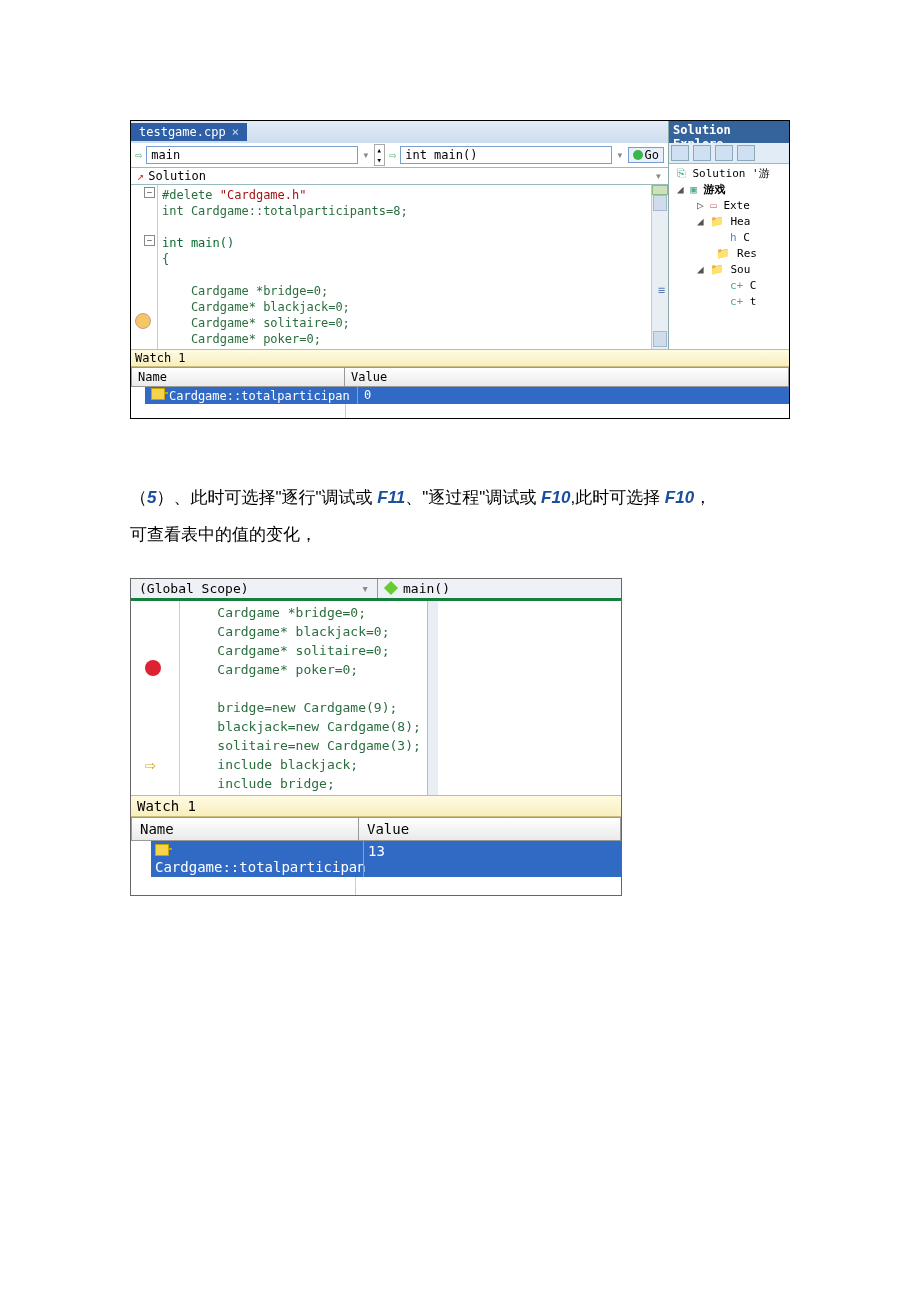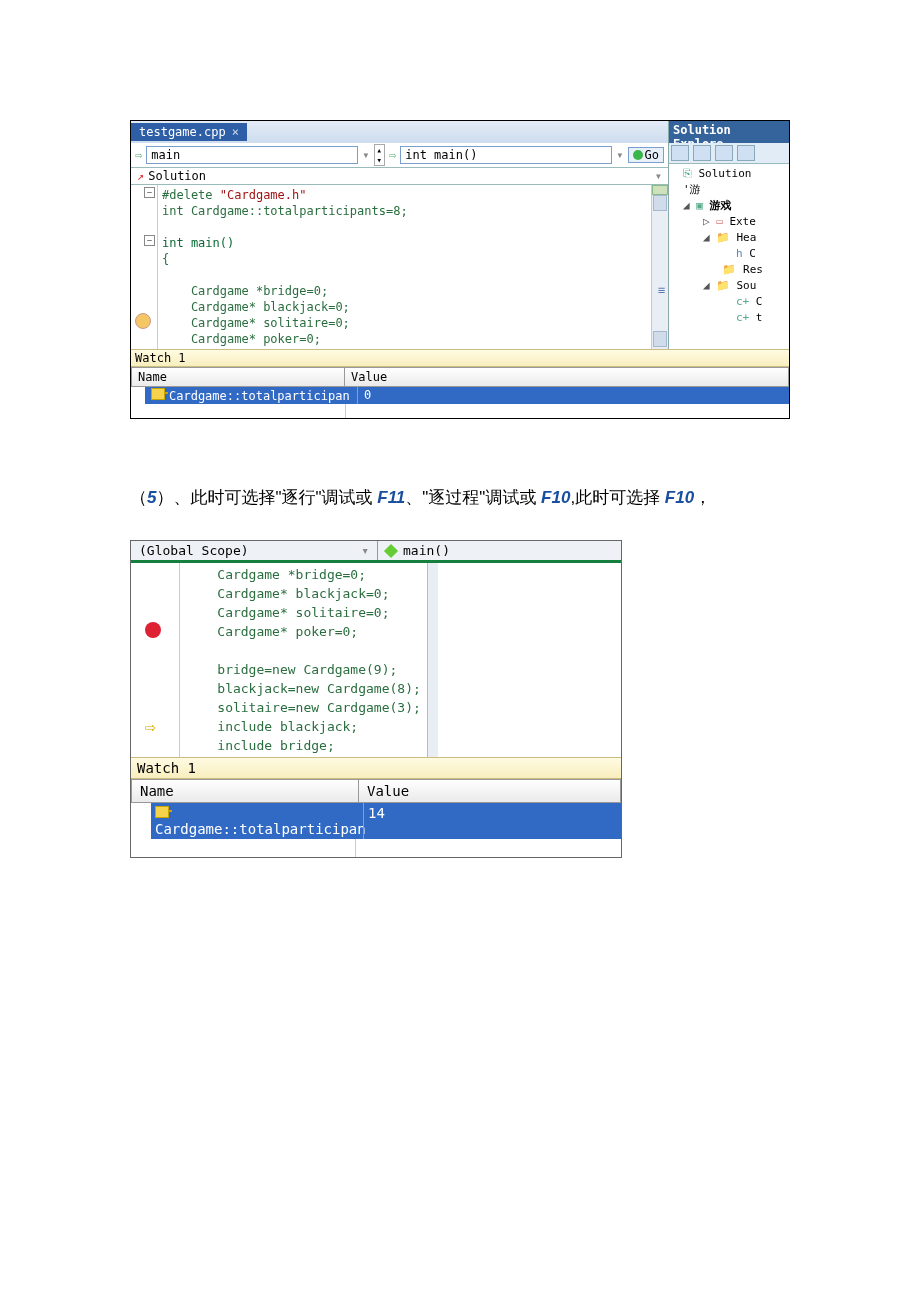--- a/index.html
+++ b/index.html
@@ -26,21 +26,21 @@
   .bp{position:absolute;left:4px;width:14px;height:14px;border-radius:50%;background:#f5c664;border:1px solid #c98}
   .fold{position:absolute;right:2px;width:9px;height:9px;border:1px solid #888;background:#fff;font-size:9px;line-height:9px;text-align:center;color:#555}
   .code{padding:2px 4px;white-space:pre;color:#2a6e3f;line-height:16px}
   .kw{color:#0a6a34}
   .str{color:#a31515}
   .scrollbar{width:16px;background:#e9eef5;border-left:1px solid #bcd;position:relative}
   .scrollbar .up,.scrollbar .dn{height:14px;background:#d1dceb;border:1px solid #a6b8cf;margin:1px}
   .scrollbar .split{position:absolute;top:0;left:0;right:0;height:8px;background:#cfe0bd;border:1px solid #8b8}
   .seToolbar{background:#e2ecf7;border-bottom:1px solid #9bb;display:flex;gap:4px;padding:2px}
   .seToolbar span{width:16px;height:14px;background:#cfe0f3;border:1px solid #8ab}
-  .tree{padding:2px 14px;font-size:11px;line-height:16px;color:#000}
+  .tree{padding:2px 8px;font-size:11px;line-height:16px;color:#000}
   .tree .sol{color:#000}
   .tri{color:#555}
   .watchHdr{background:linear-gradient(#fffbe2,#f8eebe);border-top:1px solid #cbbd7f;border-bottom:1px solid #cbbd7f;padding:1px 4px;font-weight:normal}
   .watchCols{display:flex;background:#fff}
   .watchCols .c{padding:2px 6px;border:1px solid #999;background:linear-gradient(#fff,#eaeaea)}
   .watchCols .c1{width:200px;border-right:none}
   .watchCols .c2{flex:1}
   .watchRow{display:flex;background:#316ac5;color:#fff}
   .watchRow .c{padding:1px 6px}
   .watchRow .c1{width:200px}
@@ -180,20 +180,21 @@
     <div class="blankRow">
         <div class="c1"></div>
         <div style="flex:1"></div>
       </div>
   </div>
 
   <div class="para">
     <div>
       <span>（</span><span class="num">5</span><span>）、此时可选择"逐行"调试或 </span><span class="kc">F11</span><span>、"逐过程"调试或 </span><span class="kc">F10</span><span>,此时可选择 </span><span class="kc">F10</span><span>，</span>
     </div>
+    <div>可查看表中的值的变化，</div>
   </div>
 
   <div class="shot2">
     <div class="s2nav">
       <div class="half">
         <span>(Global Scope)</span>
           <span style="margin-left:auto;color:#888">▾</span>
       </div>
       <div class="half">
         <span class="cube"></span>
@@ -218,21 +219,21 @@
       <div class="s2scroll"></div>
     </div>
     <div class="s2watchHdr">Watch 1</div>
     <div class="s2cols">
       <div class="c c1">Name</div>
       <div class="c c2">Value</div>
     </div>
     <div class="s2row">
       <div class="pad"></div>
       <div class="c1"><span class="keyic"></span><span>Cardgame::totalparticipan</span></div>
-      <div class="c2">14</div>
+      <div class="c2">13</div>
     </div>
     <div class="s2blank">
         <div class="c1"></div>
         <div style="flex:1"></div>
       </div>
   </div>
 
 </div>
 
 </body></html>

